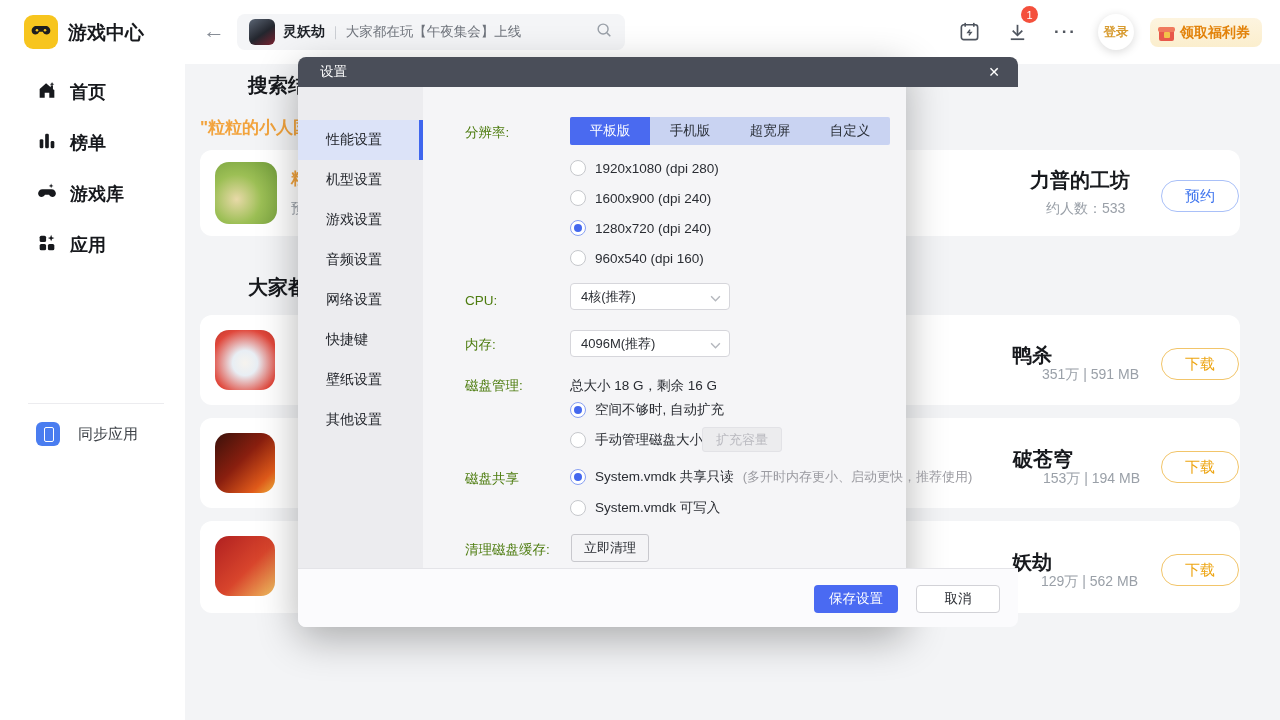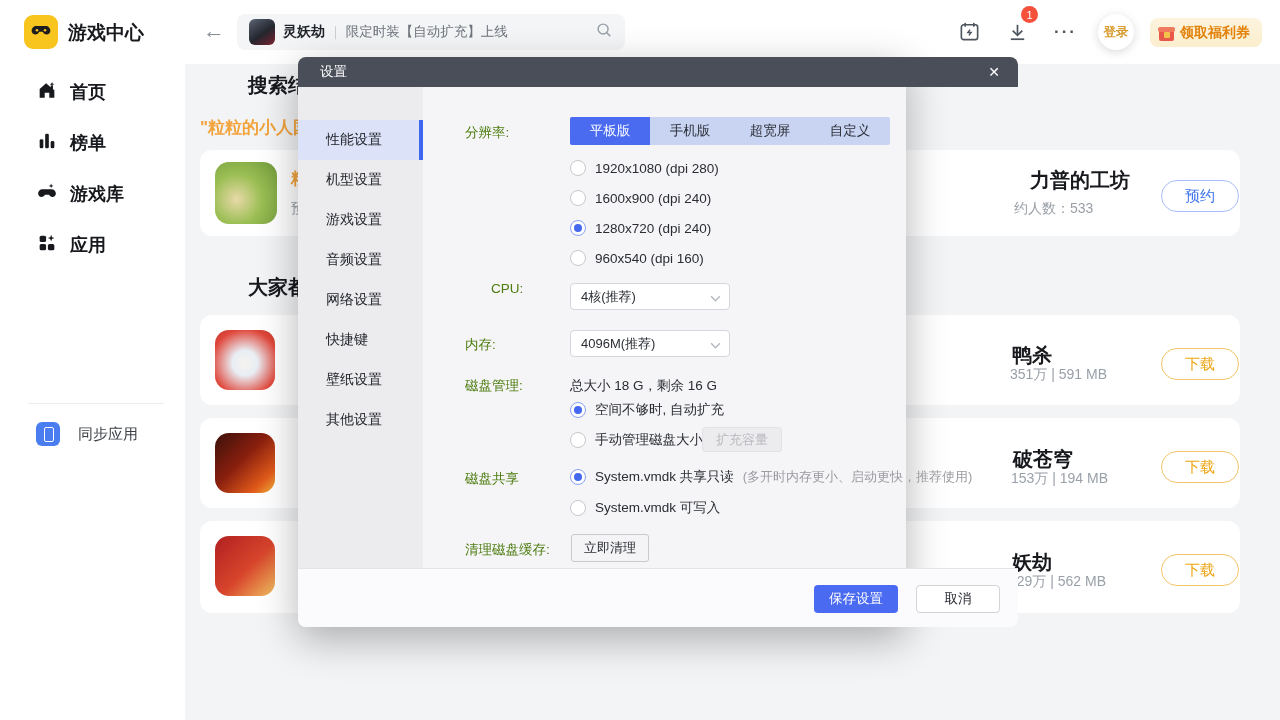--- a/index.html
+++ b/index.html
@@ -49,21 +49,21 @@
   .sync-icon::after { content:""; position:absolute; left:8px; top:5px; width:8px; height:13px;
                       border:1.5px solid #fff; border-radius:2px; }
   .sync-lbl { font-size:15px; color:#3c4046; }
 
   
   .h-main { position:absolute; font-size:20px; font-weight:700; color:#17191d;margin-left:48px; }
   .query-line { position:absolute; left:200px; top:116px; font-size:17px; font-weight:700; color:#f2a33c; white-space:nowrap; }
   .card { position:absolute; left:200px; width:1040px; background:#fff; border-radius:12px; }
   .gicon { position:absolute; border-radius:14px; }
   .row-title { position:absolute; font-size:20px; font-weight:600; color:#17191d; white-space:nowrap; }
-  .row-sub { position:absolute; font-size:14px; color:#9aa0a8; white-space:nowrap; }
+  .row-sub { position:absolute; font-size:14px; color:#9aa0a8; white-space:nowrap;margin-left:32px; }
   .frag-orange { position:absolute; font-size:17px; font-weight:600; color:#f2a33c; }
   .frag-gray { position:absolute; font-size:14px; color:#9aa0a8; }
   .pill-btn { position:absolute; width:78px; height:32px; border-radius:16px; background:#fff;
               font-size:15px; display:flex; align-items:center; justify-content:center; }
   .pill-reserve { border:1px solid #a9c0f8; color:#3e74ee; }
   .pill-download { border:1px solid #f2c56a; color:#eda513; }
 
   
   .dialog { position:absolute; left:298px; top:57px; width:608px; height:570px; background:#f5f5f7;
             border-radius:8px; box-shadow:0 12px 40px rgba(0,0,0,0.30); }
@@ -118,21 +118,21 @@
           </svg>
       </span>
     </div>
     <div class="app-title">游戏中心</div>
     <div class="back-arrow">←</div>
 
     <div class="searchbar">
       <span class="search-avatar"></span>
       <span class="search-name">灵妖劫</span>
       <span class="search-sep">｜</span>
-      <span class="search-promo">限定时装【自动扩充】上线</span>
+      <span class="search-promo">大家都在玩【午夜集会】上线</span>
       <span>
         <svg viewBox="0 0 20 20" width="18" height="18" fill="none" stroke="#9aa0a8" stroke-width="1.6">
             <circle cx="9" cy="9" r="5.5"></circle>
             <line x1="13.2" y1="13.2" x2="17" y2="17"></line>
           </svg>
       </span>
     </div>
 
     <span class="tb-icon" style="left:958px; top:20px;">
       <svg viewBox="0 0 24 24" width="23" height="23" fill="none" stroke="#4e545e" stroke-width="1.7">
@@ -270,21 +270,21 @@
     </div>
     <div class="radio-row" style="left:272px; top:162px;">
       <span class="radio on"></span>
       <span class="radio-lbl">1280x720  (dpi 240)</span>
     </div>
     <div class="radio-row" style="left:272px; top:192px;">
       <span class="radio"></span>
       <span class="radio-lbl">960x540  (dpi 160)</span>
     </div>
 
-    <div class="dlg-label" style="top:224px;margin-left:26px;">CPU:</div>
+    <div class="dlg-label" style="top:236px;">CPU:</div>
     <div class="select" style="top:226px;">
       <span class="val">4核(推荐)</span>
       <span><svg viewBox="0 0 12 8" width="11" height="7" fill="none" stroke="#b4b7bd" stroke-width="1.6">
             <polyline points="1,1.5 6,6.5 11,1.5"></polyline>
           </svg></span>
     </div>
 
     <div class="dlg-label" style="top:279px;">内存:</div>
     <div class="select" style="top:273px;">
       <span class="val">4096M(推荐)</span>

